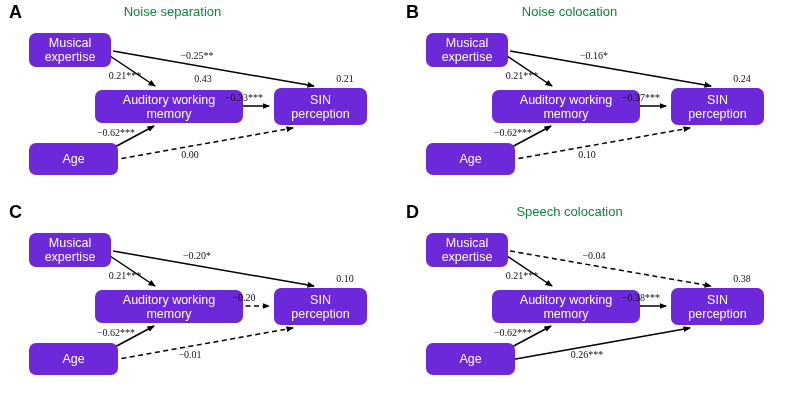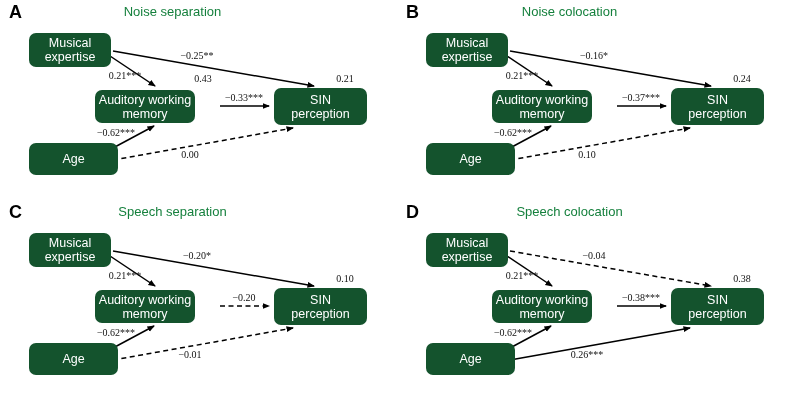--- a/index.html
+++ b/index.html
@@ -44,33 +44,33 @@
   }
   svg.arrows {
     position: absolute;
     left: 0;
     top: 0;
     width: 397px;
     height: 200px;
   }
   .node {
     position: absolute;
-    background: #14532d;
+    background: #6d28d9;
     color: #ffffff;
     border-radius: 7px;
     display: flex;
     flex-direction: column;
     align-items: center;
     justify-content: center;
     font-size: 12.5px;
     line-height: 1.12;
     text-align: center;
   }
   .node-musical  { left: 29px;  top: 33px;  width: 82px;  height: 34px; }
-  .node-awm      { left: 95px;  top: 90px;  width: 100px; height: 33px; }
+  .node-awm      { left: 95px;  top: 90px;  width: 148px; height: 33px; }
   .node-sin      { left: 274px; top: 88px;  width: 93px;  height: 37px; }
   .node-age      { left: 29px;  top: 143px; width: 89px;  height: 32px; }
   .coef {
     position: absolute;
     width: 70px;
     text-align: center;
     font-family: "Liberation Serif", serif;
     font-size: 10px;
     color: #111111;
     white-space: nowrap;
@@ -180,21 +180,20 @@
         </marker>
       </defs>
       <line x1="113" y1="51" x2="314" y2="86" stroke="#000" stroke-width="1.5" marker-end="url(#ah2)"></line>
       <line x1="110" y1="56" x2="155" y2="86" stroke="#000" stroke-width="1.5" marker-end="url(#ah2)"></line>
       <line x1="220" y1="106" x2="269" y2="106" stroke="#000" stroke-width="1.5" marker-end="url(#ah2)" stroke-dasharray="5 3.5"></line>
       <line x1="113" y1="148" x2="154" y2="126" stroke="#000" stroke-width="1.5" marker-end="url(#ah2)"></line>
       <line x1="113" y1="160" x2="293" y2="128" stroke="#000" stroke-width="1.5" marker-end="url(#ah2)" stroke-dasharray="5 3.5"></line>
     </svg>
 
     <div class="panel-label">C</div>
-    <div class="panel-title">Speech separation</div>
 
     <div class="node node-musical">
       <span>Musical</span>
       <span>expertise</span>
     </div>
     <div class="node node-awm">
       <span>Auditory working</span>
       <span>memory</span>
     </div>
     <div class="node node-sin">

